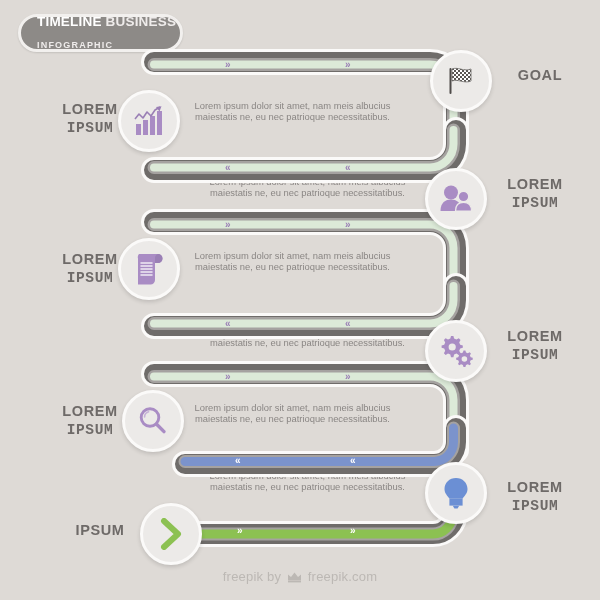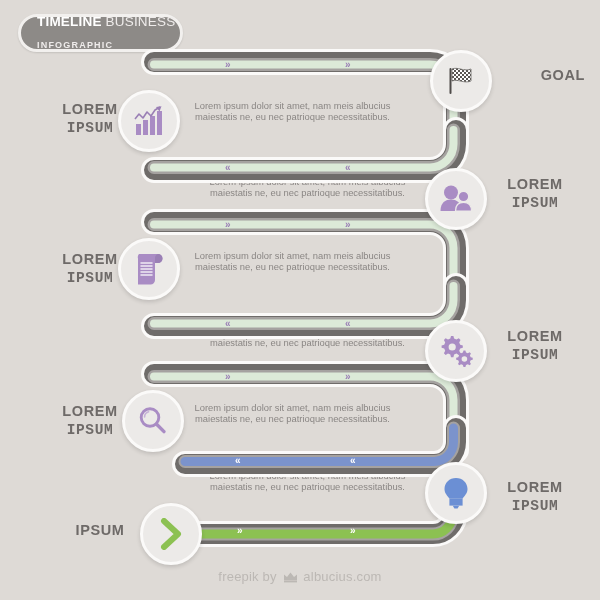--- a/index.html
+++ b/index.html
@@ -23,33 +23,33 @@
     display:flex;flex-direction:column;
     justify-content:center;
     padding-left:16px;
     box-shadow:0 1px 2px rgba(0,0,0,.12);
   }
   .badge-line1{
     font-size:13.5px;letter-spacing:.2px;white-space:nowrap;
     line-height:13px;
   }
   .badge-strong{color:#ffffff;font-weight:bold;}
-  .badge-light{color:#efeceb;font-weight:normal;}
+  .badge-light{color:#efeceb;font-weight:bold;}
   .badge-line2{
     color:#efeceb;font-size:9px;font-weight:bold;
     letter-spacing:1.2px;line-height:11px;margin-top:12px;
   }
 
   
   .side-label{
     position:absolute;
     color:#6e6a68;
     font-size:14.5px;font-weight:bold;
     letter-spacing:.6px;line-height:19px;
-    text-align:right;width:90px;
+    text-align:center;width:90px;
   }
   .side-label.left{text-align:center;}
   .side-label.right{text-align:center;}
   .side-label .l2{display:block;font-family:Liberation Mono, monospace;}
 
   
   .para{
     position:absolute;
     width:205px;
     color:#8a8684;
@@ -297,16 +297,16 @@
   </div>
 
   <div class="footer">
     <span>freepik by</span>
     <span class="crown">
       <svg width="15" height="12" viewBox="0 0 15 12">
         <path d="M1 9.5 L1 3.5 L4 6 L7.5 1.5 L11 6 L14 3.5 L14 9.5 Z" fill="#bcb8b4"></path>
         <rect x="1" y="9.8" width="13" height="1.6" fill="#bcb8b4"></rect>
       </svg>
     </span>
-    <span>albucius.com</span>
+    <span>freepik.com</span>
   </div>
 
 </div>
 
 </body></html>

